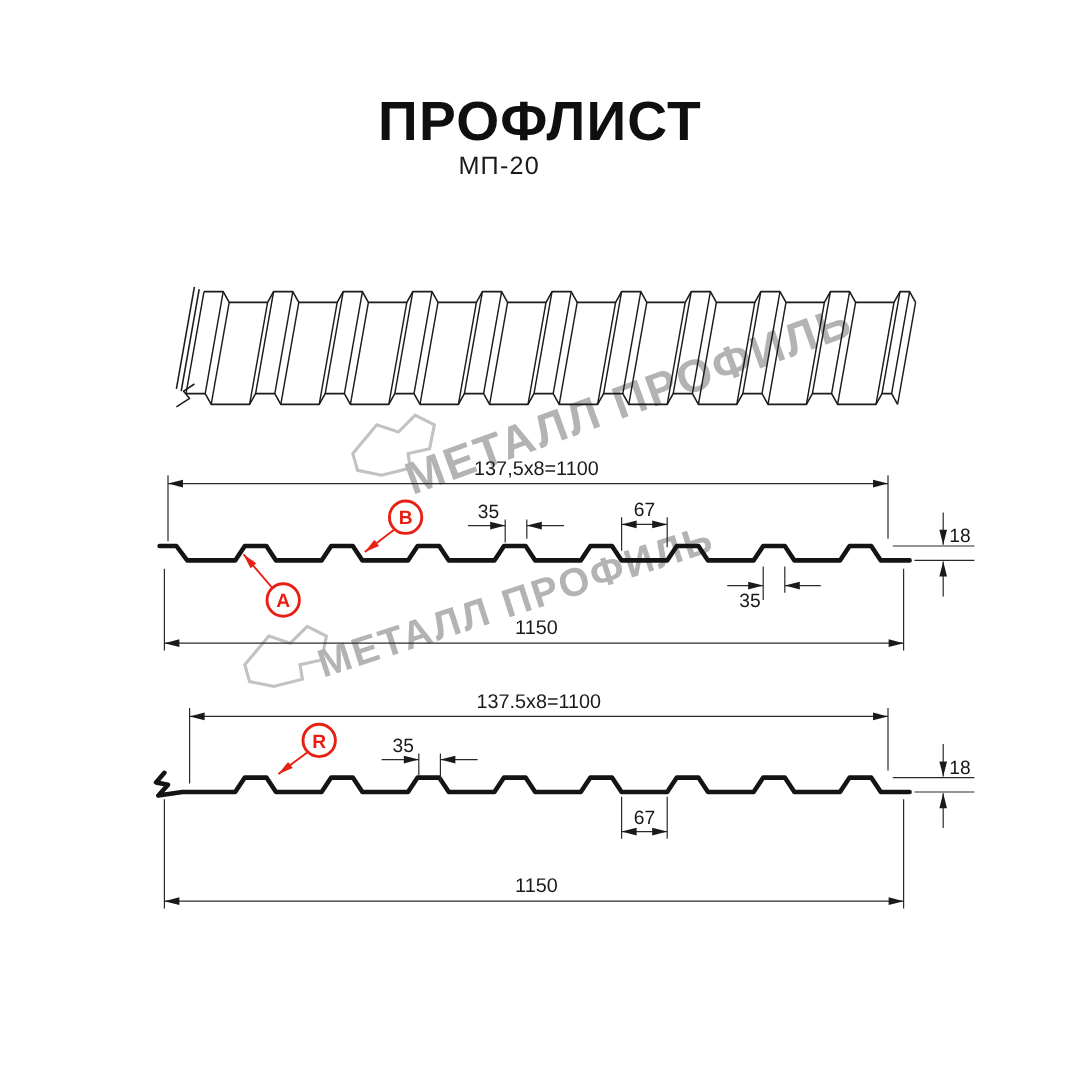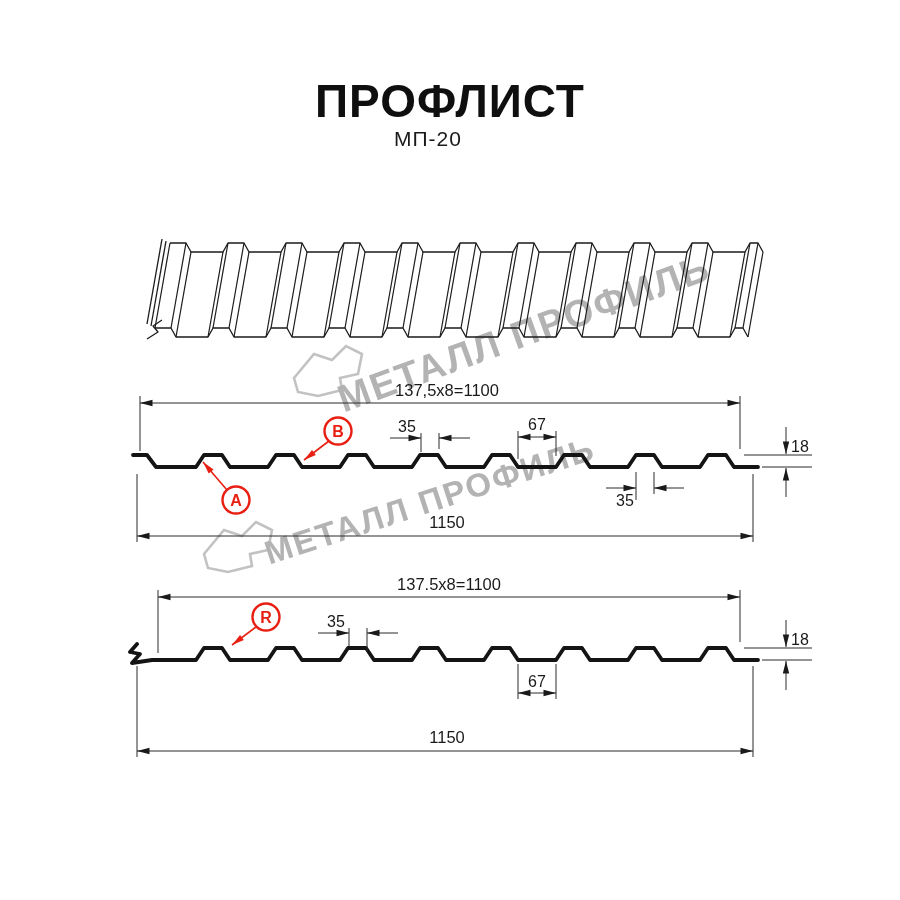--- a/index.html
+++ b/index.html
@@ -1,21 +1,21 @@
 <!DOCTYPE html>
 <html><head>
 <meta charset="utf-8">
 <style>
   html,body{margin:0;padding:0;background:#ffffff;}
   #page{position:relative;width:900px;height:900px;background:#ffffff;overflow:hidden;
         font-family:"Liberation Sans", sans-serif;padding-left:21px;}
   .title{position:absolute;left:0;top:74px;width:900px;text-align:center;
          font-size:46px;font-weight:700;letter-spacing:1px;color:#0f0f0f;}
   .subtitle{position:absolute;left:0;top:127px;width:832px;text-align:center;
-         font-size:21px;font-weight:400;letter-spacing:1px;color:#1a1a1a;margin-left:12px;}
+         font-size:21px;font-weight:400;letter-spacing:1px;color:#1a1a1a;}
   .footer{position:absolute;left:0;top:806px;width:900px;text-align:center;
          font-size:24px;font-weight:700;letter-spacing:0.5px;color:#141414;}
   svg{position:absolute;left:0;top:0;}
   text.dim{font-family:"Liberation Sans", sans-serif;font-size:16px;fill:#1a1a1a;}
   text.dimbig{font-family:"Liberation Sans", sans-serif;font-size:16.5px;fill:#1a1a1a;}
   text.callout{font-family:"Liberation Sans", sans-serif;font-size:16px;font-weight:700;}
   text.wm{font-family:"Liberation Sans", sans-serif;font-weight:700;letter-spacing:2px;}
   .thin{stroke:#2a2a2a;stroke-width:1;fill:none;}
   .profile{stroke:#141414;stroke-width:3.8;fill:none;stroke-linejoin:round;stroke-linecap:round;}
   .sheetline{stroke:#1b1b1b;stroke-width:1.3;fill:none;stroke-linejoin:round;}

